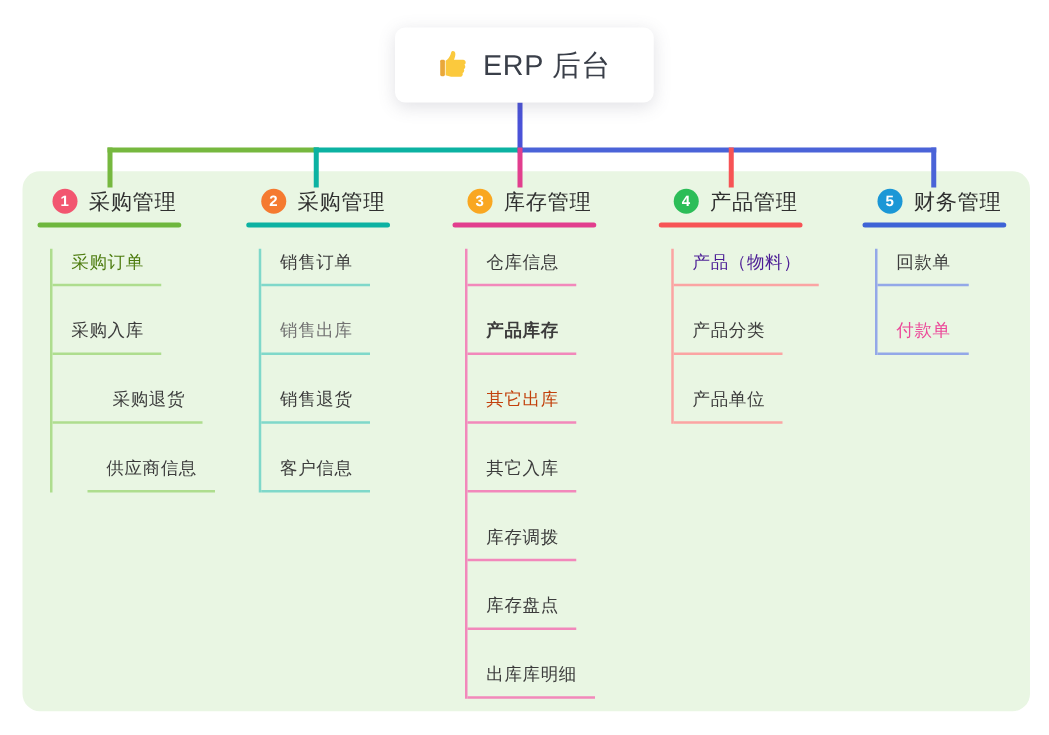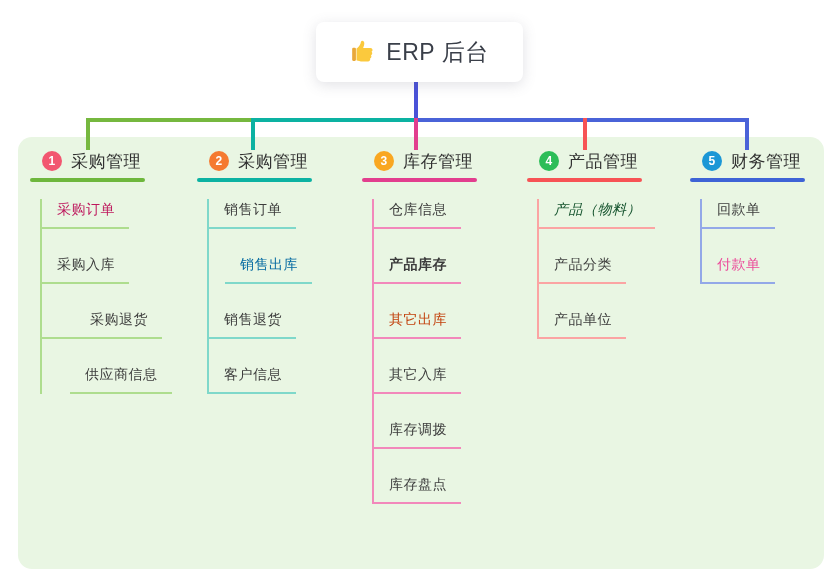--- a/index.html
+++ b/index.html
@@ -56,40 +56,40 @@
   </div>
 
   <div id="branches">
   <div class="branch" style="left: 30px;">
     <div class="branch-title">
       <span class="badge" style="background: rgb(242, 86, 112);">1</span>
       <span class="branch-label">采购管理</span>
     </div>
     <div class="title-underline" style="background: rgb(110, 183, 61);"></div>
     <div class="items" style="border-left-color: rgb(174, 221, 142);">
-  <div class="item" style="border-bottom-color: rgb(174, 221, 142); color: #be185d;">采购订单</div>
+  <div class="item" style="border-bottom-color: rgb(174, 221, 142); color: #4d7c0f;">采购订单</div>
 
   <div class="item" style="border-bottom-color: rgb(174, 221, 142); color: rgb(60, 60, 60);">采购入库</div>
 
   <div class="item" style="border-bottom-color: rgb(174, 221, 142); color: rgb(60, 60, 60); padding-left: 48px;">采购退货</div>
 
   <div class="item" style="border-bottom-color: rgb(174, 221, 142); color: rgb(60, 60, 60); margin-left: 28px;">供应商信息</div>
 </div>
   </div>
 
   <div class="branch" style="left: 197px;">
     <div class="branch-title">
       <span class="badge" style="background: rgb(245, 122, 48);">2</span>
       <span class="branch-label">采购管理</span>
     </div>
     <div class="title-underline" style="background: rgb(12, 178, 162);"></div>
     <div class="items" style="border-left-color: rgb(127, 216, 202);">
   <div class="item" style="border-bottom-color: rgb(127, 216, 202); color: rgb(60, 60, 60);">销售订单</div>
 
-  <div class="item" style="border-bottom-color: rgb(127, 216, 202); color: #0369a1; margin-left: 16px;">销售出库</div>
+  <div class="item" style="border-bottom-color: rgb(127, 216, 202); color: #737373;">销售出库</div>
 
   <div class="item" style="border-bottom-color: rgb(127, 216, 202); color: rgb(60, 60, 60);">销售退货</div>
 
   <div class="item" style="border-bottom-color: rgb(127, 216, 202); color: rgb(60, 60, 60);">客户信息</div>
 </div>
   </div>
 
   <div class="branch" style="left: 362px;">
     <div class="branch-title">
       <span class="badge" style="background: rgb(249, 167, 33);">3</span>
@@ -102,31 +102,32 @@
   <div class="item" style="border-bottom-color: rgb(242, 136, 187); color: rgb(60, 60, 60); font-weight: bold;">产品库存</div>
 
   <div class="item" style="border-bottom-color: rgb(242, 136, 187); color: #c2410c; text-align: right;">其它出库</div>
 
   <div class="item" style="border-bottom-color: rgb(242, 136, 187); color: rgb(60, 60, 60);">其它入库</div>
 
   <div class="item" style="border-bottom-color: rgb(242, 136, 187); color: rgb(60, 60, 60);">库存调拨</div>
 
   <div class="item" style="border-bottom-color: rgb(242, 136, 187); color: rgb(60, 60, 60);">库存盘点</div>
 
+  <div class="item" style="border-bottom-color: rgb(242, 136, 187); color: rgb(60, 60, 60);">出库库明细</div>
 </div>
   </div>
 
   <div class="branch" style="left: 527px;">
     <div class="branch-title">
       <span class="badge" style="background: rgb(44, 189, 88);">4</span>
       <span class="branch-label">产品管理</span>
     </div>
     <div class="title-underline" style="background: rgb(247, 83, 85);"></div>
     <div class="items" style="border-left-color: rgb(251, 164, 163);">
-  <div class="item" style="border-bottom-color: rgb(251, 164, 163); color: #14532d; font-style: italic;">产品（物料）</div>
+  <div class="item" style="border-bottom-color: rgb(251, 164, 163); color: #4c1d95;">产品（物料）</div>
 
   <div class="item" style="border-bottom-color: rgb(251, 164, 163); color: rgb(60, 60, 60);">产品分类</div>
 
   <div class="item" style="border-bottom-color: rgb(251, 164, 163); color: rgb(60, 60, 60);">产品单位</div>
 </div>
   </div>
 
   <div class="branch" style="left: 690px;">
     <div class="branch-title">
       <span class="badge" style="background: rgb(27, 151, 214);">5</span>

